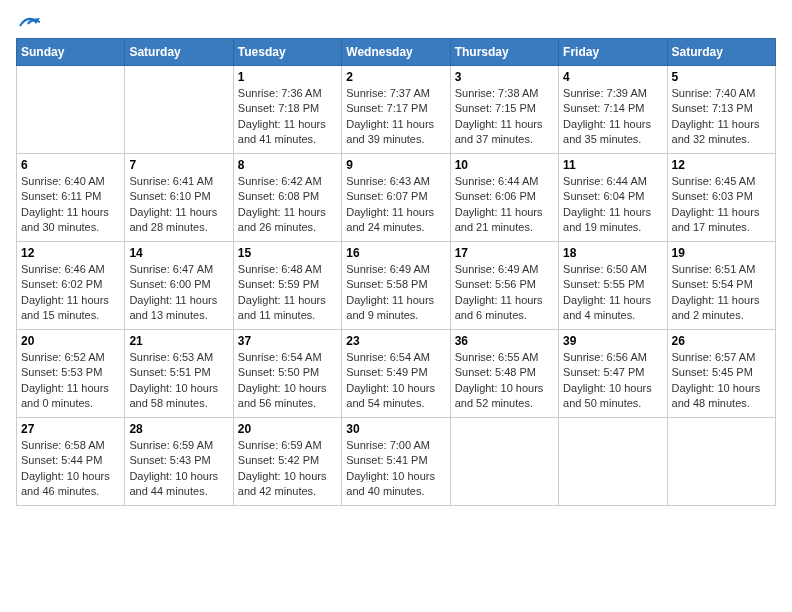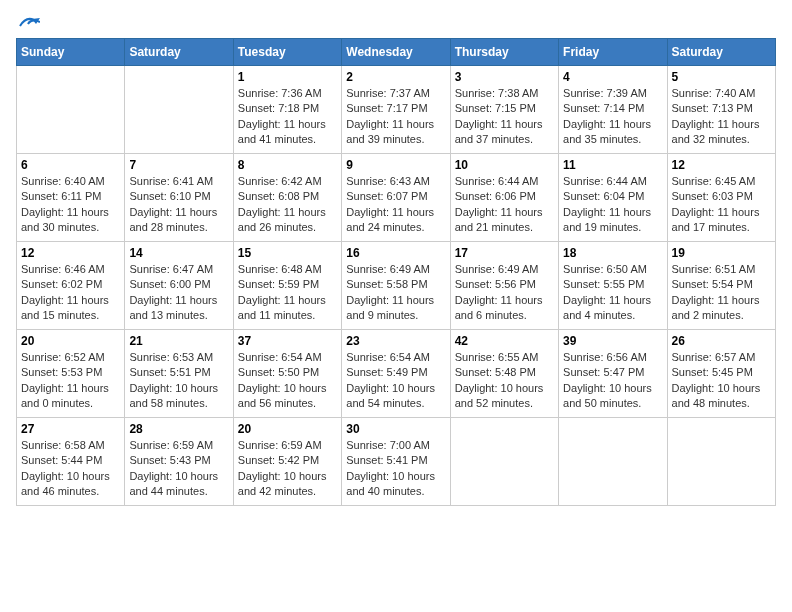--- a/index.html
+++ b/index.html
@@ -199,21 +199,21 @@
         </td>
         <td>
           <span class="day-number">37</span>
           <div class="day-info">Sunrise: 6:54 AM<br>Sunset: 5:50 PM<br>Daylight: 10 hours and 56 minutes.</div>
         </td>
         <td>
           <span class="day-number">23</span>
           <div class="day-info">Sunrise: 6:54 AM<br>Sunset: 5:49 PM<br>Daylight: 10 hours and 54 minutes.</div>
         </td>
         <td>
-          <span class="day-number">42</span>
+          <span class="day-number">36</span>
           <div class="day-info">Sunrise: 6:55 AM<br>Sunset: 5:48 PM<br>Daylight: 10 hours and 52 minutes.</div>
         </td>
         <td>
           <span class="day-number">39</span>
           <div class="day-info">Sunrise: 6:56 AM<br>Sunset: 5:47 PM<br>Daylight: 10 hours and 50 minutes.</div>
         </td>
         <td>
           <span class="day-number">26</span>
           <div class="day-info">Sunrise: 6:57 AM<br>Sunset: 5:45 PM<br>Daylight: 10 hours and 48 minutes.</div>
         </td>

